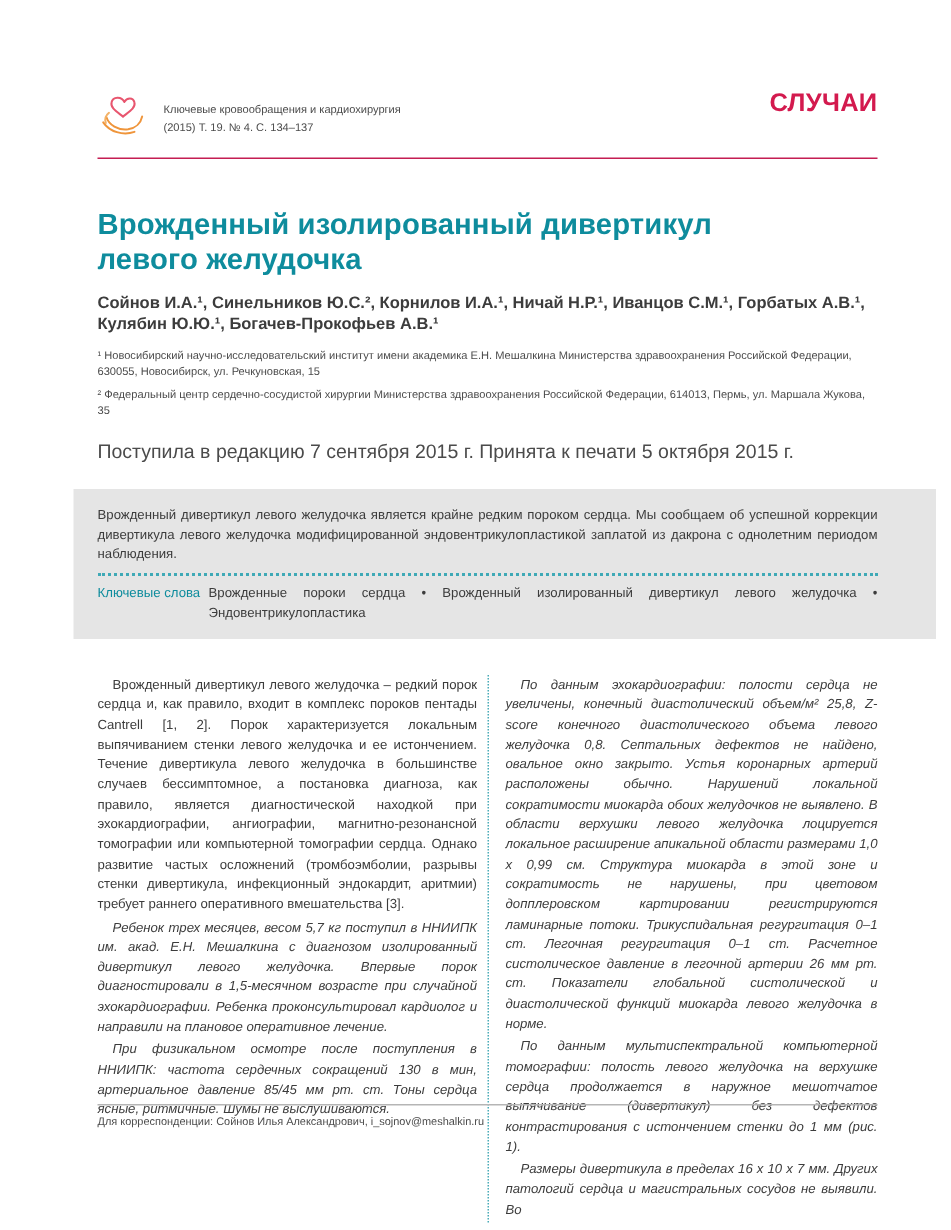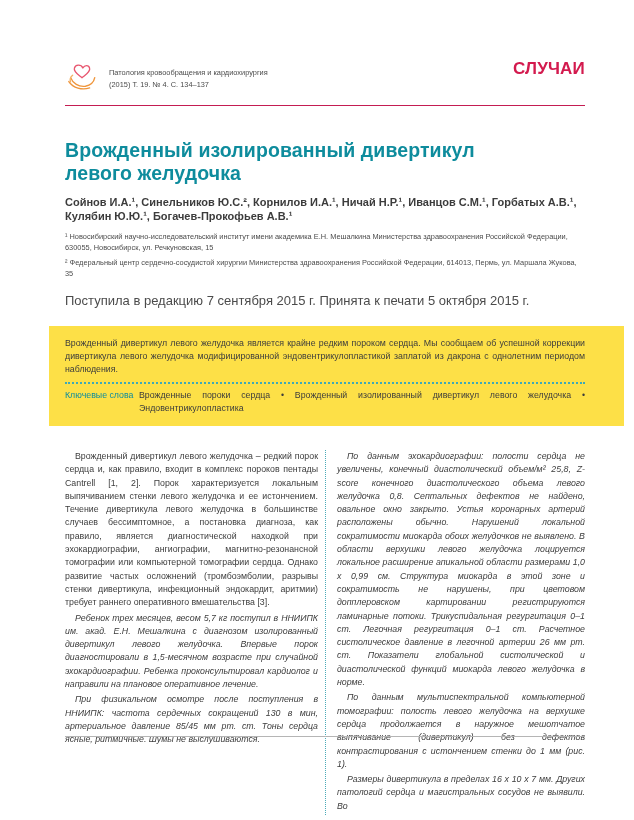--- a/index.html
+++ b/index.html
@@ -30,21 +30,21 @@
   }
   .authors{
     margin:11px 0 0 0;font-size:11px;line-height:13.5px;font-weight:bold;color:#3c3c3c;
   }
   .affil{margin:9px 0 0 0;font-size:7.4px;line-height:10.5px;color:#4b4b4b;}
   .affil + .affil{margin-top:5px;}
   .received{margin:17px 0 0 0;font-size:13px;line-height:10px;color:#4b4b4b;}
   
   .abstract-box{
     margin:20px -39px 0 -16px;
-    background:#fde047;
+    background:#e5e5e5;
     padding:11px 39px 11px 16px;
   }
   .abstract-text{
     margin:0;font-size:8.8px;line-height:13px;text-align:justify;color:#3c3c3c;
   }
   .dotted-rule{border-top:2px dotted #3fa9b6;margin:6px 0 5px 0;height:0;}
   .kw-row{display:flex;font-size:8.8px;line-height:13px;}
   .kw-label{width:74px;flex-shrink:0;font-weight:normal;color:#0e8c9d;}
   .kw-text{flex:1;text-align:justify;color:#3c3c3c;}
   
@@ -71,21 +71,21 @@
     <div class="header-left">
       <svg class="logo" viewBox="0 0 40 40" aria-hidden="true">
         <g fill="none" stroke-width="1.6" stroke-linecap="round">
           <path d="M21 7 C19 2.5 12 2.5 11 7.5 C10 11.5 15 14.5 20 18.5 C25 14.5 30 11.5 29 7.5 C28 3 23 3.5 21 7" stroke="#e8566f"></path>
           <path d="M7 19 C9 25 16 29.5 24 28.5 C30 27.5 34 23.5 35 18.5" stroke="#ef953b"></path>
           <path d="M4.5 23 C9.5 30.5 20 33.5 29 30.5" stroke="#ef953b"></path>
           <path d="M9 15.5 C6.5 17.5 5.5 20.5 6.5 23.5" stroke="#f3b268"></path>
         </g>
       </svg>
       <div class="journal-meta">
-        <div>Патология кровообращения и кардиохирургия</div>
+        <div>Ключевые кровообращения и кардиохирургия</div>
         <div>(2015) Т. 19. № 4. С. 134–137</div>
       </div>
     </div>
     <div class="section-label">
       <div>СЛУЧАИ</div>
     </div>
   </div>
 
   <div class="red-rule"></div>
 
@@ -116,15 +116,16 @@
     <div class="col-divider"></div>
     <div class="col-right" id="right-col">
         <p class="body-par italic">По данным эхокардиографии: полости сердца не увеличены, конечный диастолический объем/м² 25,8, Z-score конечного диастолического объема левого желудочка 0,8. Септальных дефектов не найдено, овальное окно закрыто. Устья коронарных артерий расположены обычно. Нарушений локальной сократимости миокарда обоих желудочков не выявлено. В области верхушки левого желудочка лоцируется локальное расширение апикальной области размерами 1,0 х 0,99 см. Структура миокарда в этой зоне и сократимость не нарушены, при цветовом допплеровском картировании регистрируются ламинарные потоки. Трикуспидальная регургитация 0–1 ст. Легочная регургитация 0–1 ст. Расчетное систолическое давление в легочной артерии 26 мм рт. ст. Показатели глобальной систолической и диастолической функций миокарда левого желудочка в норме.</p>
         <p class="body-par italic">По данным мультиспектральной компьютерной томографии: полость левого желудочка на верхушке сердца продолжается в наружное мешотчатое выпячивание (дивертикул) без дефектов контрастирования с истончением стенки до 1 мм (рис. 1).</p>
         <p class="body-par italic">Размеры дивертикула в пределах 16 х 10 х 7 мм. Других патологий сердца и магистральных сосудов не выявили. Во</p>
       </div>
   </div>
 
   <div class="footer">
     <div class="footer-rule"></div>
+    <p class="correspondence">Для корреспонденции: Сойнов Илья Александрович, i_sojnov@meshalkin.ru</p>
   </div>
 
 </div>
 
 </body></html>

